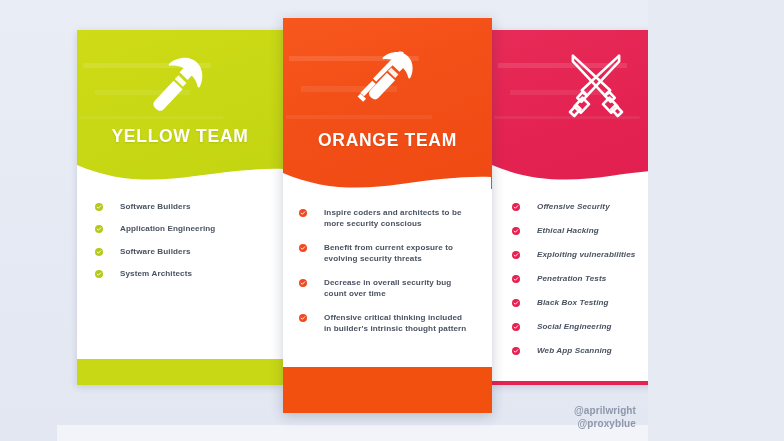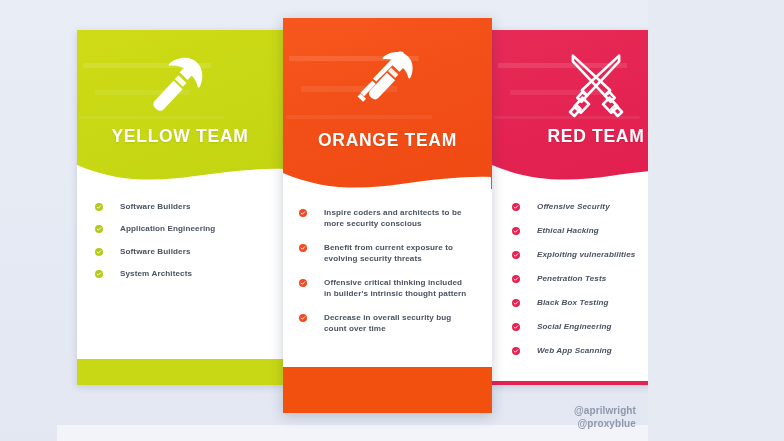--- a/index.html
+++ b/index.html
@@ -297,30 +297,30 @@
           </span>
           <span>Benefit from current exposure to evolving security threats</span>
         </li>
         <li>
           <span class="bullet">
             <svg width="8" height="8" viewBox="0 0 16 16">
                 <circle cx="8" cy="8" r="8" fill="#ef4a22"></circle>
                 <path d="M4.4 8.2l2.3 2.3 4.8-4.9" stroke="#ffffff" stroke-width="1.9" fill="none" stroke-linecap="round" stroke-linejoin="round"></path>
               </svg>
           </span>
+          <span>Decrease in overall security bug count over time</span>
+        </li>
+        <li>
+          <span class="bullet">
+            <svg width="8" height="8" viewBox="0 0 16 16">
+                <circle cx="8" cy="8" r="8" fill="#ef4a22"></circle>
+                <path d="M4.4 8.2l2.3 2.3 4.8-4.9" stroke="#ffffff" stroke-width="1.9" fill="none" stroke-linecap="round" stroke-linejoin="round"></path>
+              </svg>
+          </span>
           <span>Offensive critical thinking included in builder's intrinsic thought pattern</span>
-        </li>
-        <li>
-          <span class="bullet">
-            <svg width="8" height="8" viewBox="0 0 16 16">
-                <circle cx="8" cy="8" r="8" fill="#ef4a22"></circle>
-                <path d="M4.4 8.2l2.3 2.3 4.8-4.9" stroke="#ffffff" stroke-width="1.9" fill="none" stroke-linecap="round" stroke-linejoin="round"></path>
-              </svg>
-          </span>
-          <span>Decrease in overall security bug count over time</span>
         </li>
       </ul>
     </div>
 
     <div class="card-foot"></div>
   </div>
 
   <div class="card card-red">
     <div class="card-head">
       <div class="streaks"></div>
@@ -335,21 +335,20 @@
             <path d="M47.6 48.1l5.2 5.5-3.4 3.2-5.1-5.5z"></path>
 
             <path d="M50.5 8.5l0 4.6L25 40.3l-4.3-4.1z"></path>
             <path d="M24.9 40.5l-4.6 4.9-3.3-3.1 4.2-4.6z"></path>
             <path d="M21.2 42.2l-6.6 7.1 5.2 5 6.6-7z"></path>
             <path d="M16.4 48.1l-5.2 5.5 3.4 3.2 5.1-5.5z"></path>
           </g>
         </svg>
       </div>
 
-      <div class="card-title">RED TEAM</div>
 
       <svg class="wave" viewBox="0 0 210 30" preserveAspectRatio="none">
         <path d="M0,12 C40,30 80,30 120,24 C155,19 185,16 210,17 L210,30 L0,30 Z" fill="#ffffff"></path>
       </svg>
     </div>
 
     <div class="card-body">
       <ul class="list">
         <li>
           <span class="bullet">

